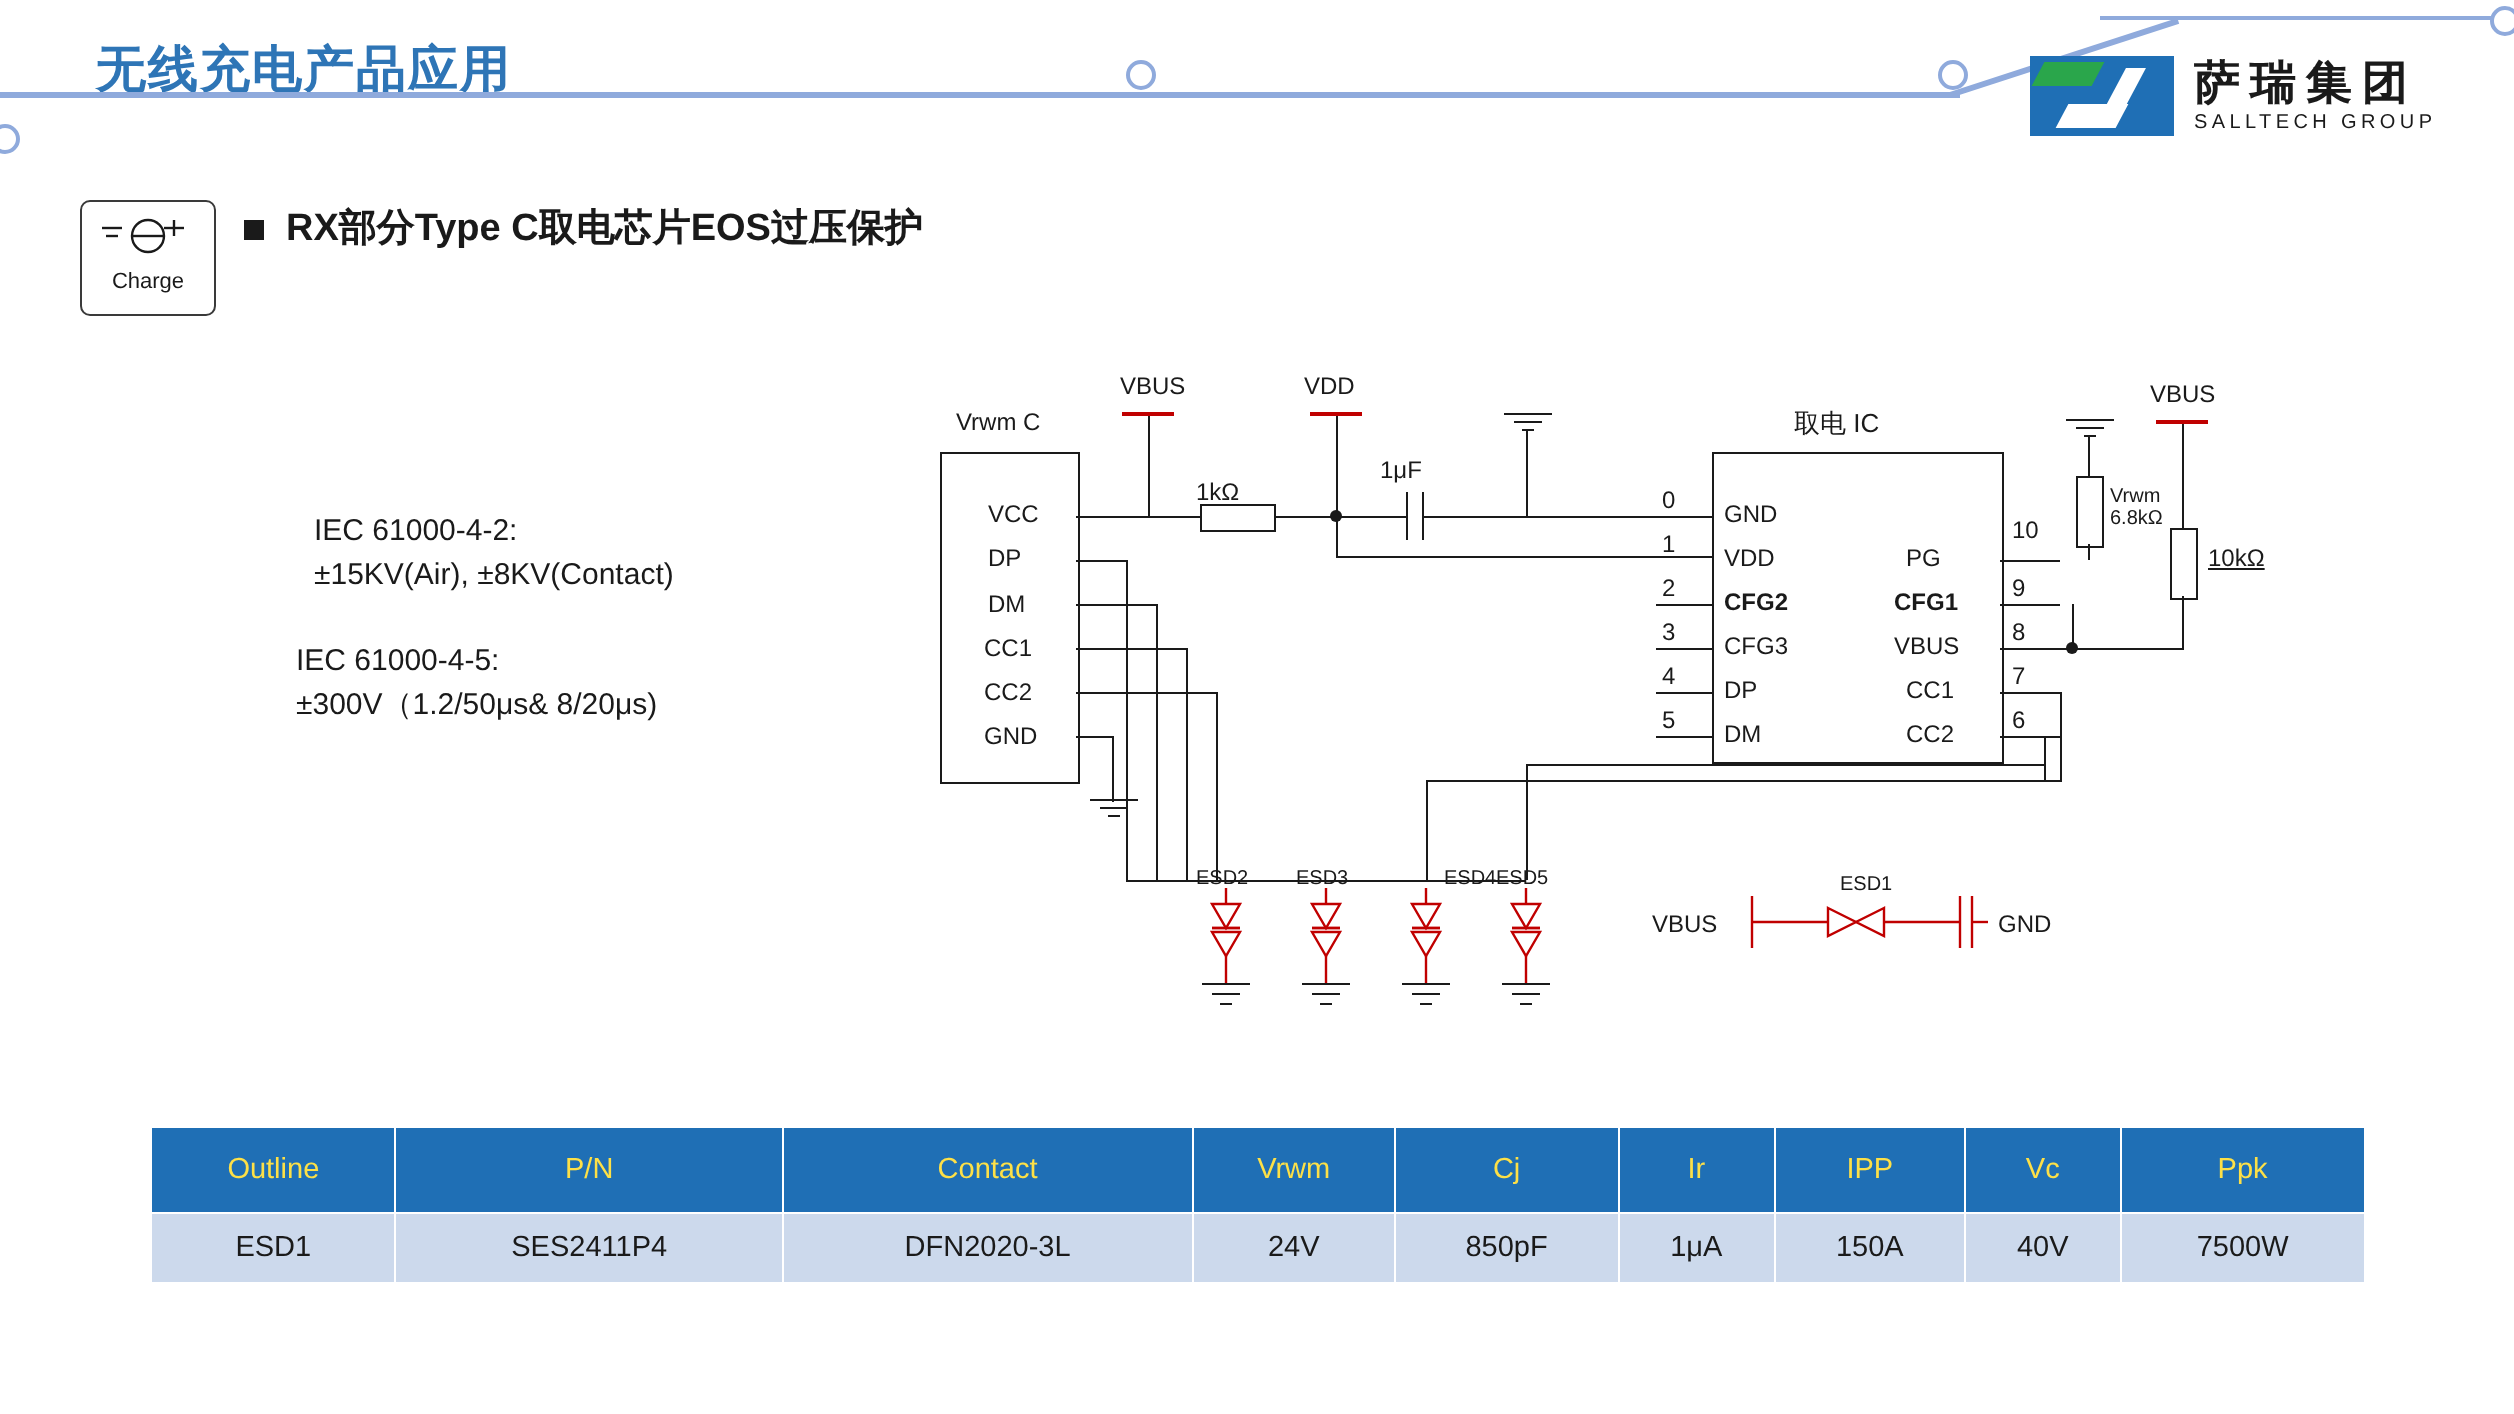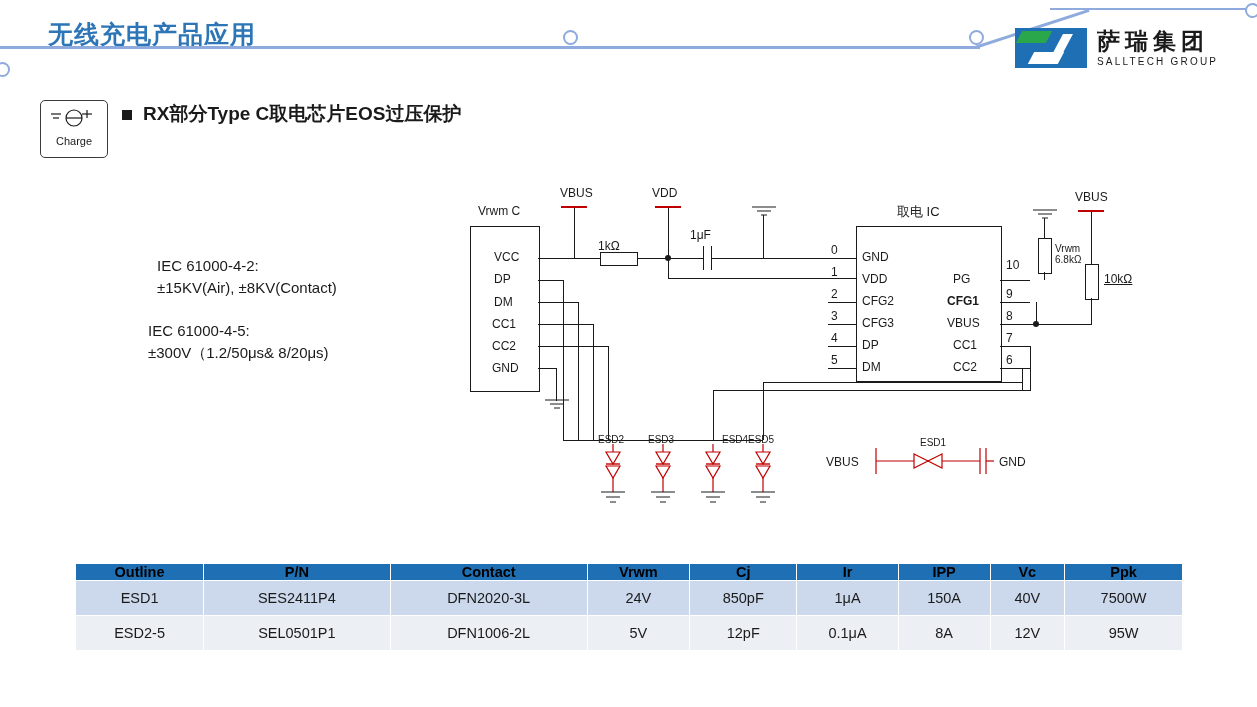--- a/index.html
+++ b/index.html
@@ -57,22 +57,22 @@
   .wire-v{width:1px;}
   .rwire{background:#c00000;}
   .lbl{font-size:12px;white-space:nowrap;}
   .lbl-sm{font-size:10px;white-space:nowrap;}
   .box{border:1px solid #1a1a1a;background:#ffffff;}
   .pin-num{font-size:12px;}
 
   
   #spec-table{left:75px;top:563px;width:1108px;border-collapse:collapse;}
   #spec-table th{
-    background:#1f6fb5;color:#000000;font-size:14.5px;font-weight:bold;
-    padding:0 4px;text-align:center;border:1px solid #ffffff;
+    background:#1f6fb5;color:#fde047;font-size:14.5px;font-weight:normal;
+    padding:13px 4px;text-align:center;border:1px solid #ffffff;
   }
   #spec-table td{
     font-size:14.5px;padding:9px 4px;text-align:center;border:1px solid #ffffff;color:#1a1a1a;
   }
   #spec-table tr.r0 td{background:#ccd9ec;}
   #spec-table tr.r1 td{background:#eceff4;}
 </style>
 </head>
 <body>
 
@@ -171,21 +171,21 @@
     <line x1="3" y1="2" x2="27" y2="2" stroke="#1a1a1a" stroke-width="1"></line>
     <line x1="8" y1="6" x2="22" y2="6" stroke="#1a1a1a" stroke-width="1"></line>
     <line x1="12" y1="10" x2="18" y2="10" stroke="#1a1a1a" stroke-width="1"></line>
   </svg>
 
   <div class="abs lbl" style="left:897px;top:203px;font-size:13px;">取电 IC</div>
   <div class="abs box" style="left:856px;top:226px;width:144px;height:154px;"></div>
 
   <div class="abs lbl" style="left:862px;top:250px;">GND</div>
   <div class="abs lbl" style="left:862px;top:272px;">VDD</div>
-  <div class="abs lbl" style="left:862px;top:294px;">CFG2</div>
+  <div class="abs lbl" style="left:862px;top:294px;font-weight:bold;">CFG2</div>
   <div class="abs lbl" style="left:862px;top:316px;">CFG3</div>
   <div class="abs lbl" style="left:862px;top:338px;">DP</div>
   <div class="abs lbl" style="left:862px;top:360px;">DM</div>
 
   <div class="abs lbl" style="left:953px;top:272px;">PG</div>
   <div class="abs lbl" style="left:947px;top:294px;font-weight:bold;">CFG1</div>
   <div class="abs lbl" style="left:947px;top:316px;">VBUS</div>
   <div class="abs lbl" style="left:953px;top:338px;">CC1</div>
   <div class="abs lbl" style="left:953px;top:360px;">CC2</div>
 
@@ -319,25 +319,14 @@
       <td>ESD1</td>
       <td>SES2411P4</td>
       <td>DFN2020-3L</td>
       <td>24V</td>
       <td>850pF</td>
       <td>1μA</td>
       <td>150A</td>
       <td>40V</td>
       <td>7500W</td>
     </tr>
-    <tr class="r1">
-      <td>ESD2-5</td>
-      <td>SEL0501P1</td>
-      <td>DFN1006-2L</td>
-      <td>5V</td>
-      <td>12pF</td>
-      <td>0.1μA</td>
-      <td>8A</td>
-      <td>12V</td>
-      <td>95W</td>
-    </tr>
   </tbody>
 </table>
 
 </body></html>

